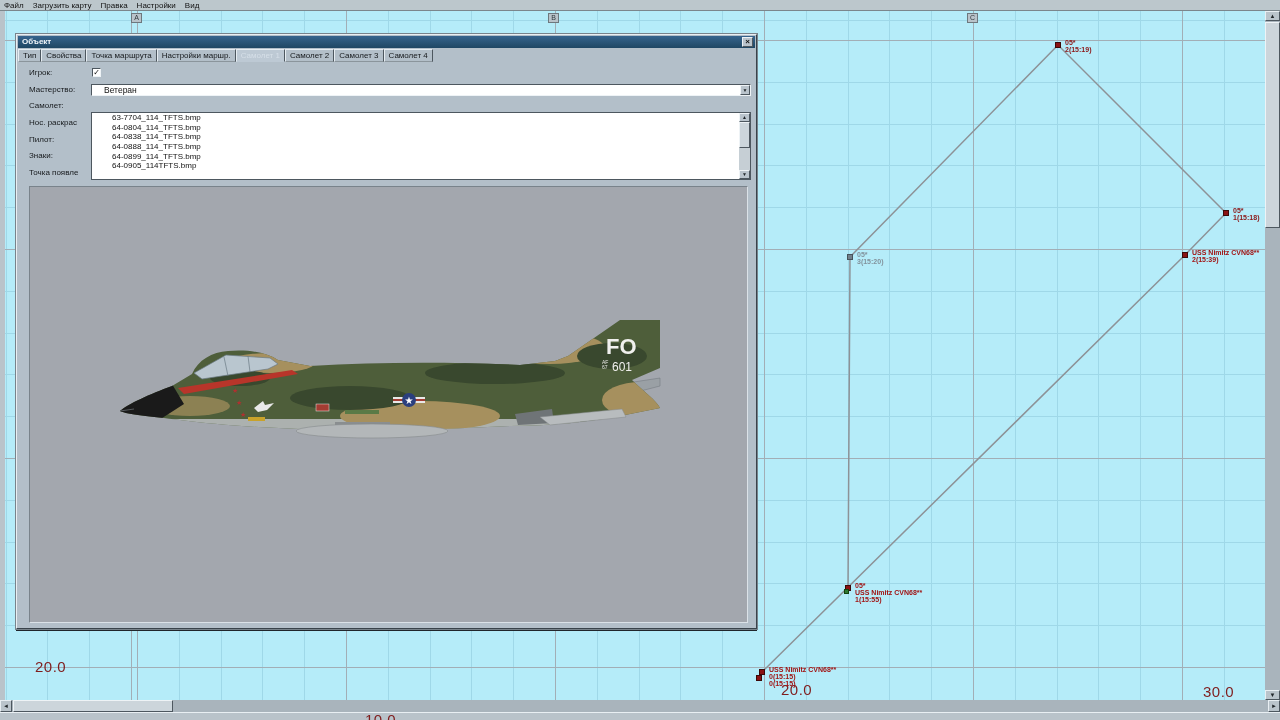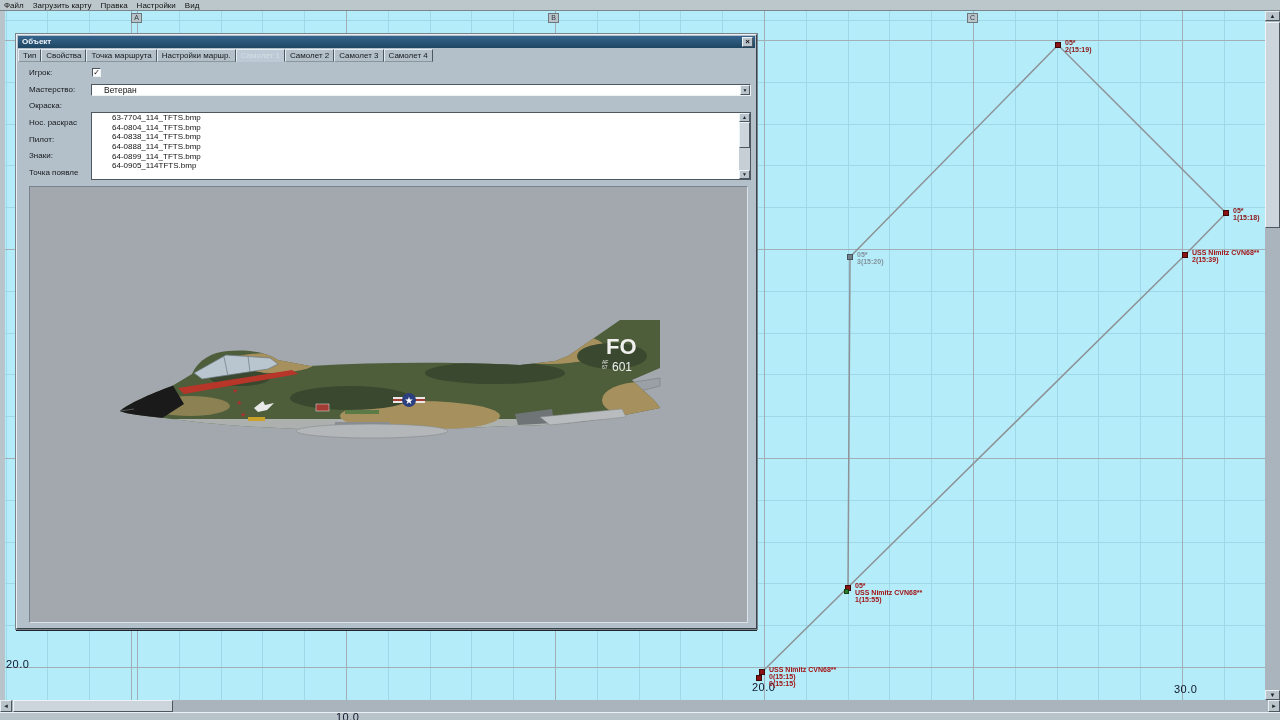--- a/index.html
+++ b/index.html
@@ -20,21 +20,21 @@
       repeating-linear-gradient(to right, #a2aeb6 0 1px, transparent 1px 209px),
       repeating-linear-gradient(to bottom, #a2aeb6 0 1px, transparent 1px 209px),
       repeating-linear-gradient(to right, #9fd8e8 0 1px, transparent 1px 41.8px),
       repeating-linear-gradient(to bottom, #9fd8e8 0 1px, transparent 1px 41.8px);
     background-position:132px 0, 0 29px, 132px 0, 0 29px; }
   .routes { position:absolute; left:0; top:0; width:1280px; height:720px; pointer-events:none; }
 
   .colbox { position:absolute; width:11px; height:10px; background:#b9c3ca;
     border:1px solid #6d787e; font-size:7px; line-height:8px; text-align:center;
     color:#30383c; z-index:2; }
-  .coordlabel { position:absolute; font-size:11px; color:#0f172a; z-index:2; letter-spacing:0.5px; }
+  .coordlabel { position:absolute; font-size:15px; color:#7f1d1d; z-index:2; letter-spacing:0.5px;padding-left:29px; }
 
   .wp { position:absolute; z-index:3; }
   .wp .sq { position:absolute; width:6px; height:6px; border:1px solid #3c0808;
     background:#8a1212; left:-3px; top:-3px; }
   .wp .sq.gray { background:#72808a; border-color:#47525a; }
   .wp .sq.b2 { left:-6px; top:3px; }
   .wp .dot-green { position:absolute; width:5px; height:5px; background:#2f7a33;
     border:1px solid #14430f; left:-4px; top:1px; }
   .wp .wlbl { position:absolute; left:7px; top:-6px; font-size:7px; line-height:7px;
     font-weight:bold; white-space:nowrap; }
@@ -193,21 +193,21 @@
     <div class="tab">Точка маршрута</div>
     <div class="tab">Настройки маршр.</div>
     <div class="tab active">Самолет 1</div>
     <div class="tab">Самолет 2</div>
     <div class="tab">Самолет 3</div>
     <div class="tab">Самолет 4</div>
   </div>
 
   <div class="flabel" style="top:33px;">Игрок:</div>
   <div class="flabel" style="top:50px;">Мастерство:</div>
-  <div class="flabel" style="top:66px;">Окраска:</div>
+  <div class="flabel" style="top:66px;">Самолет:</div>
   <div class="flabel" style="top:83px;">Нос. раскрас</div>
   <div class="flabel" style="top:100px;">Пилот:</div>
   <div class="flabel" style="top:116px;">Знаки:</div>
   <div class="flabel" style="top:133px;">Точка появле</div>
 
   <div class="checkbox">✓</div>
 
   <div class="combo" style="top:49px;">
     <span>Ветеран</span>
     <span class="arrow">▼</span>

